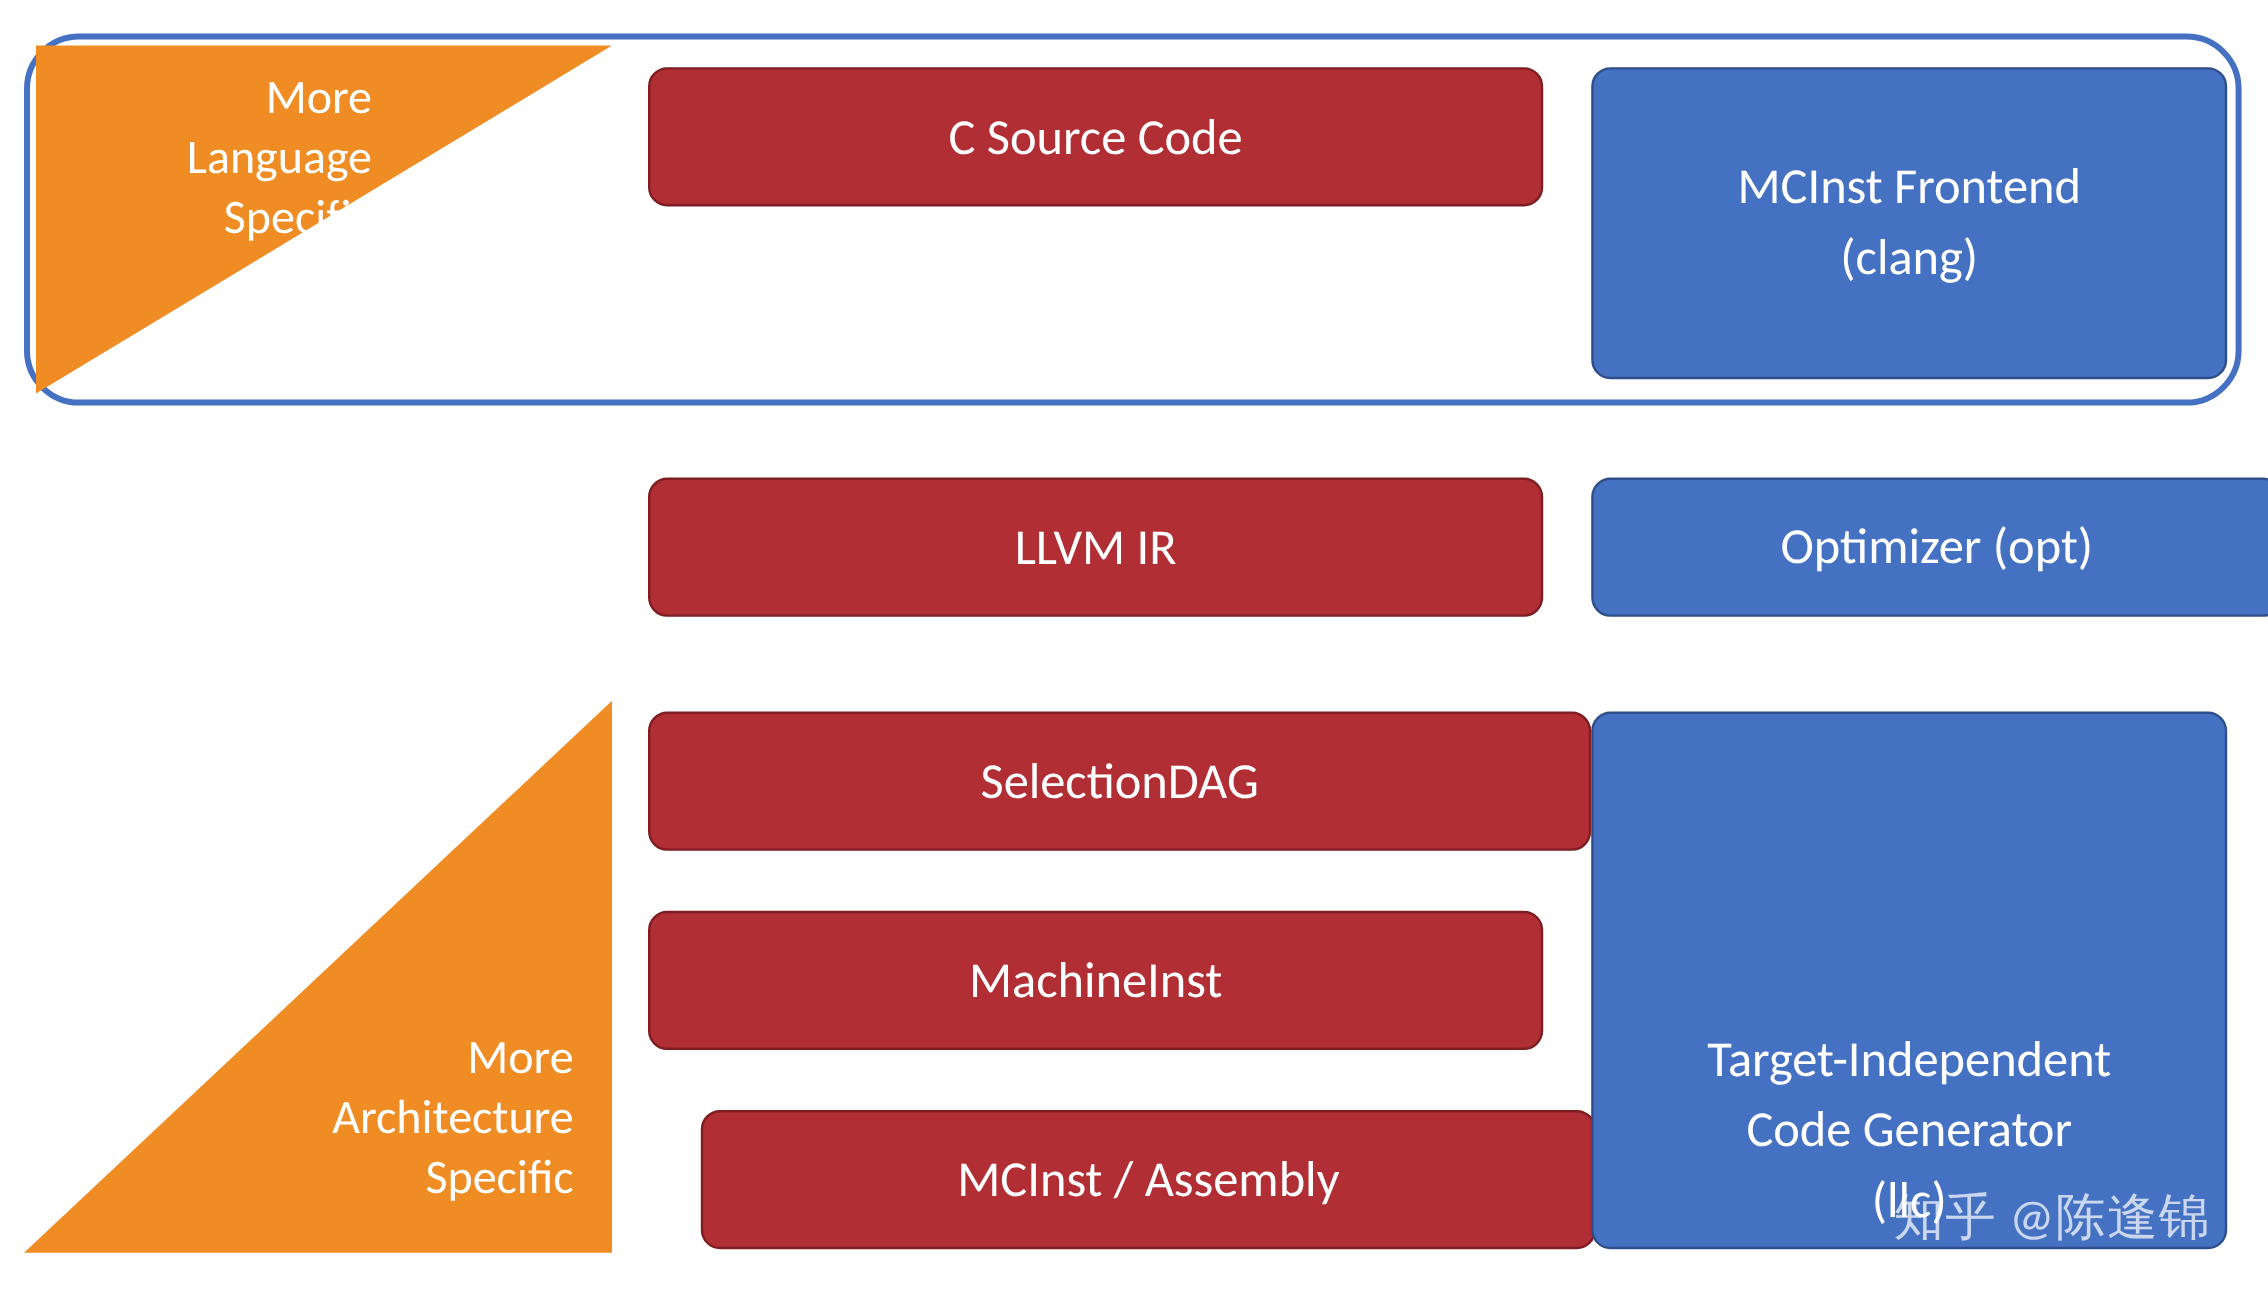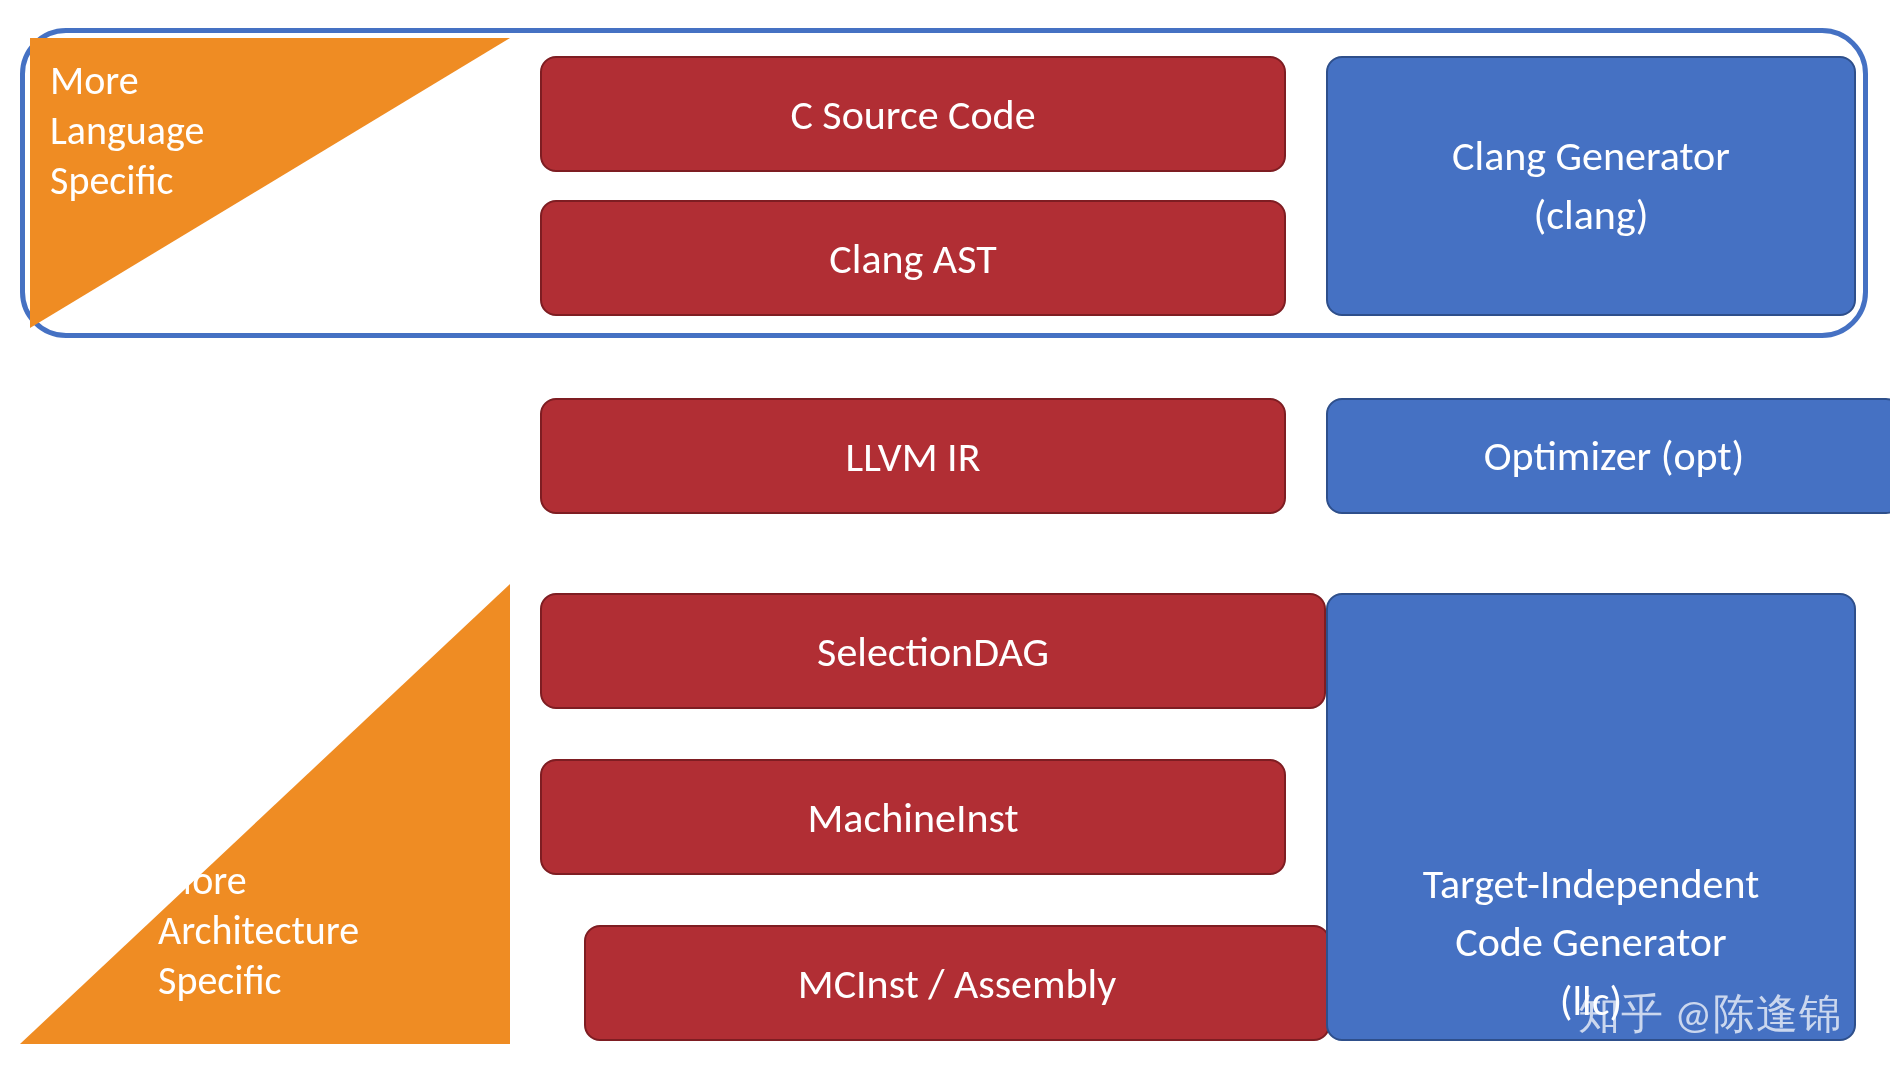--- a/index.html
+++ b/index.html
@@ -26,20 +26,21 @@
     position: absolute;
     width: 0;
     height: 0;
     border-style: solid;
   }
   .tri-label {
     position: absolute;
     color: #ffffff;
     font-size: 40px;
     line-height: 1.25;
+    text-align: right;
   }
   .box {
     position: absolute;
     border-radius: 16px;
     display: flex;
     align-items: center;
     justify-content: center;
     color: #ffffff;
     text-align: center;
     padding: 8px 16px;
@@ -75,26 +76,23 @@
   <div class="triangle" style="left:10px; top:10px; border-width:290px 480px 0 0; border-color:#ef8c23 transparent transparent transparent;"></div>
   <div class="tri-label" style="left:30px; top:28px; width:260px;">
     <div>More</div>
     <div>Language</div>
     <div>Specific</div>
   </div>
 
   <div class="box red" style="left:520px; top:28px; width:746px; height:116px;">
     <span>C Source Code</span>
   </div>
-  <div class="box red" style="left:520px; top:172px; width:746px; height:116px;">
-    <span>Clang AST</span>
-  </div>
 
   <div class="box blue" style="left:1306px; top:28px; width:530px; height:260px; white-space:pre-line;">
-    <span>Clang Generator
+    <span>MCInst Frontend
 (clang)</span>
   </div>
 
   <div class="box red" style="left:520px; top:370px; width:746px; height:116px;">
     <span>LLVM IR</span>
   </div>
   <div class="box blue" style="left:1306px; top:370px; width:576px; height:116px;">
     <span>Optimizer (opt)</span>
   </div>
 

